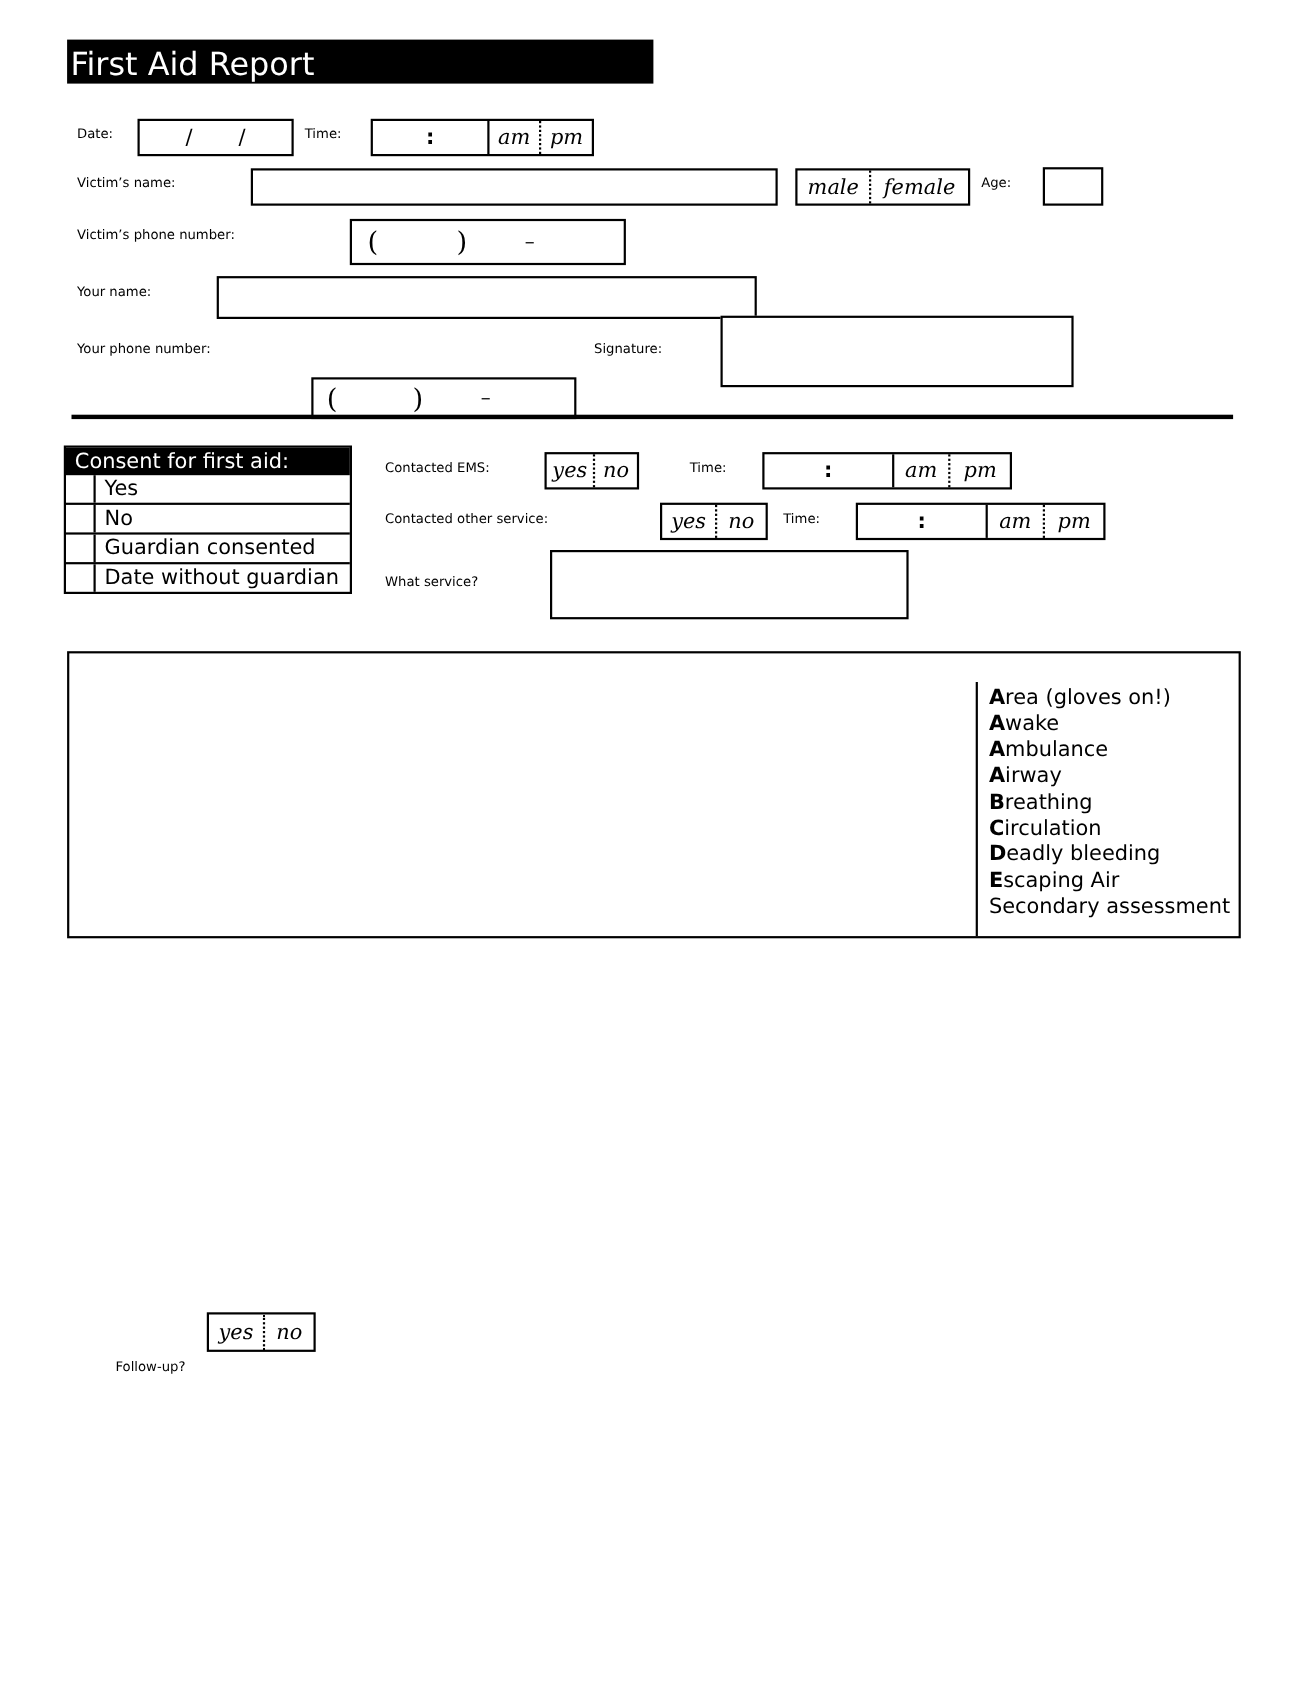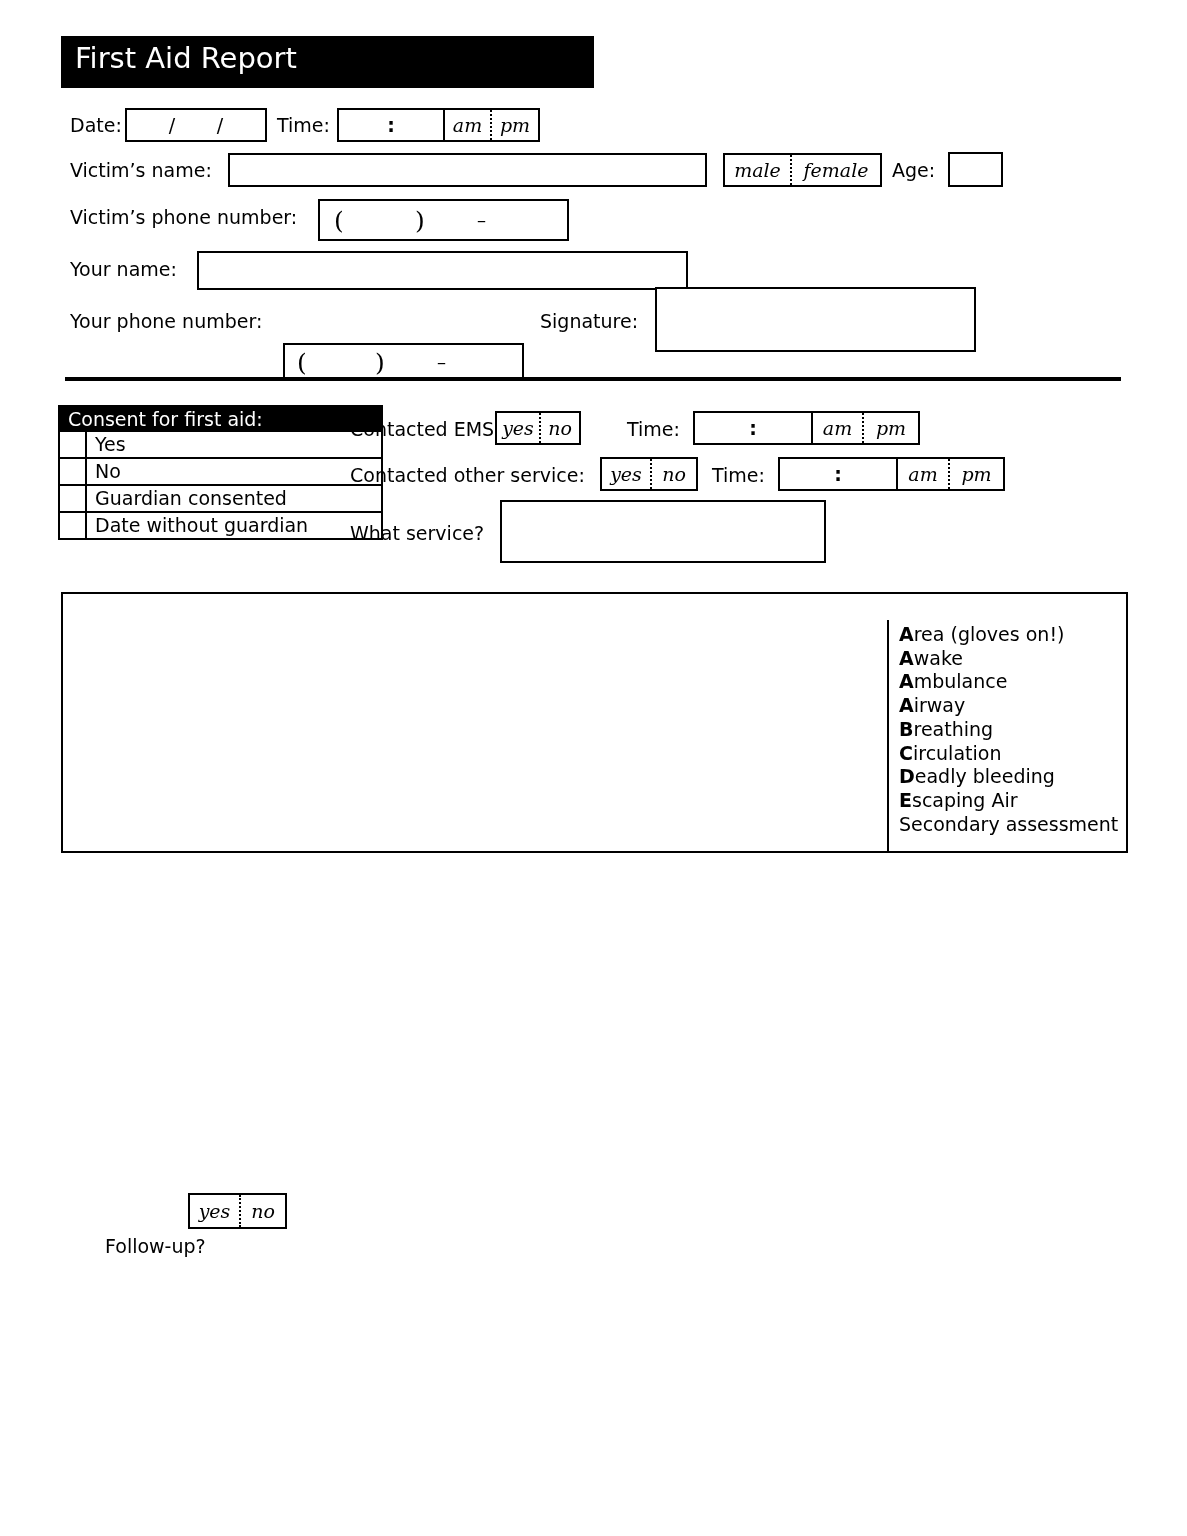--- a/index.html
+++ b/index.html
@@ -1,19 +1,19 @@
 <!DOCTYPE html>
 <html><head>
 <meta charset="utf-8">
 <style>
   html,body{margin:0;padding:0;background:#fff;}
   .page{position:relative;width:1187px;height:1536px;background:#fff;
         font-family:"DejaVu Sans",sans-serif;color:#000;overflow:hidden;}
   .abs{position:absolute;box-sizing:border-box;}
-  .lbl{font-size:19px;white-space:nowrap;}
+  .lbl{font-size:12px;white-space:nowrap;}
   .box{border:2px solid #000;background:#fff;}
   .blackbar{background:#000;color:#fff;}
   .it{font-family:"DejaVu Serif",serif;font-style:italic;font-size:19px;}
   .timebox{display:flex;align-items:stretch;}
   .timemain{flex:1;display:flex;align-items:center;justify-content:center;font-size:19px;font-weight:bold;}
   .ampm{display:flex;align-items:center;justify-content:center;}
   .solidl{border-left:2px solid #000;}
   .dotl{border-left:2px dotted #000;text-align:center;}
   .phone{font-family:"DejaVu Serif",serif;position:relative;}
   .phone .par{position:absolute;top:50%;transform:translateY(-50%);font-size:25px;font-weight:300;}
@@ -24,21 +24,21 @@
   .consent-chk{width:25px;border-right:2px solid #000;}
   .consent-lab{padding-left:8px;font-size:19px;line-height:24px;white-space:nowrap;}
   .rem-item{font-size:19px;line-height:23.7px;white-space:nowrap;}
   .rem-item b{font-weight:bold;}
 </style>
 </head>
 <body>
 
 <div class="page">
 
-  <div class="abs blackbar" style="left:61px;top:36px;width:533px;height:52px;font-size:29px;line-height:44px;padding-left:14px;">First Aid Report</div>
+  <div class="abs blackbar" style="left:61px;top:36px;width:533px;height:40px;font-size:29px;line-height:44px;padding-left:3px;">First Aid Report</div>
 
   <div class="abs lbl" style="left:70px;top:114px;">Date:</div>
   <div class="abs box" style="left:125px;top:108px;width:142px;height:34px;display:flex;justify-content:space-evenly;align-items:center;font-size:19px;">
     <span>/</span>
     <span>/</span>
   </div>
   <div class="abs lbl" style="left:277px;top:114px;">Time:</div>
   <div class="abs box timebox" style="left:337px;top:108px;width:203px;height:34px;">
     <div class="timemain">:</div>
     <div class="ampm it solidl" style="width:45px;">am</div>
@@ -68,21 +68,21 @@
   <div class="abs box phone" style="left:283px;top:301px;width:241px;height:38px;">
     <span class="par" style="left:12px;">(</span>
     <span class="par" style="left:90px;">)</span>
     <span class="dash" style="left:152px;">–</span>
   </div>
   <div class="abs lbl" style="left:540px;top:310px;">Signature:</div>
   <div class="abs box" style="left:655px;top:287px;width:321px;height:65px;"></div>
 
   <div class="abs" style="left:65px;top:377px;width:1056px;height:4px;background:#000;"></div>
 
-  <div class="abs" style="left:58px;top:405px;width:325px;border:2px solid #000;background:#fff;">
+  <div class="abs" style="left:58px;top:405px;width:262px;border:2px solid #000;background:#fff;">
     <div class="blackbar" style="height:25px;font-size:19px;line-height:25px;padding-left:8px;">Consent for first aid:</div>
     <div class="consent-row" style="border-top:none;">
       <div class="consent-chk"></div>
       <div class="consent-lab">Yes</div>
     </div>
     <div class="consent-row">
       <div class="consent-chk"></div>
       <div class="consent-lab">No</div>
     </div>
     <div class="consent-row">

